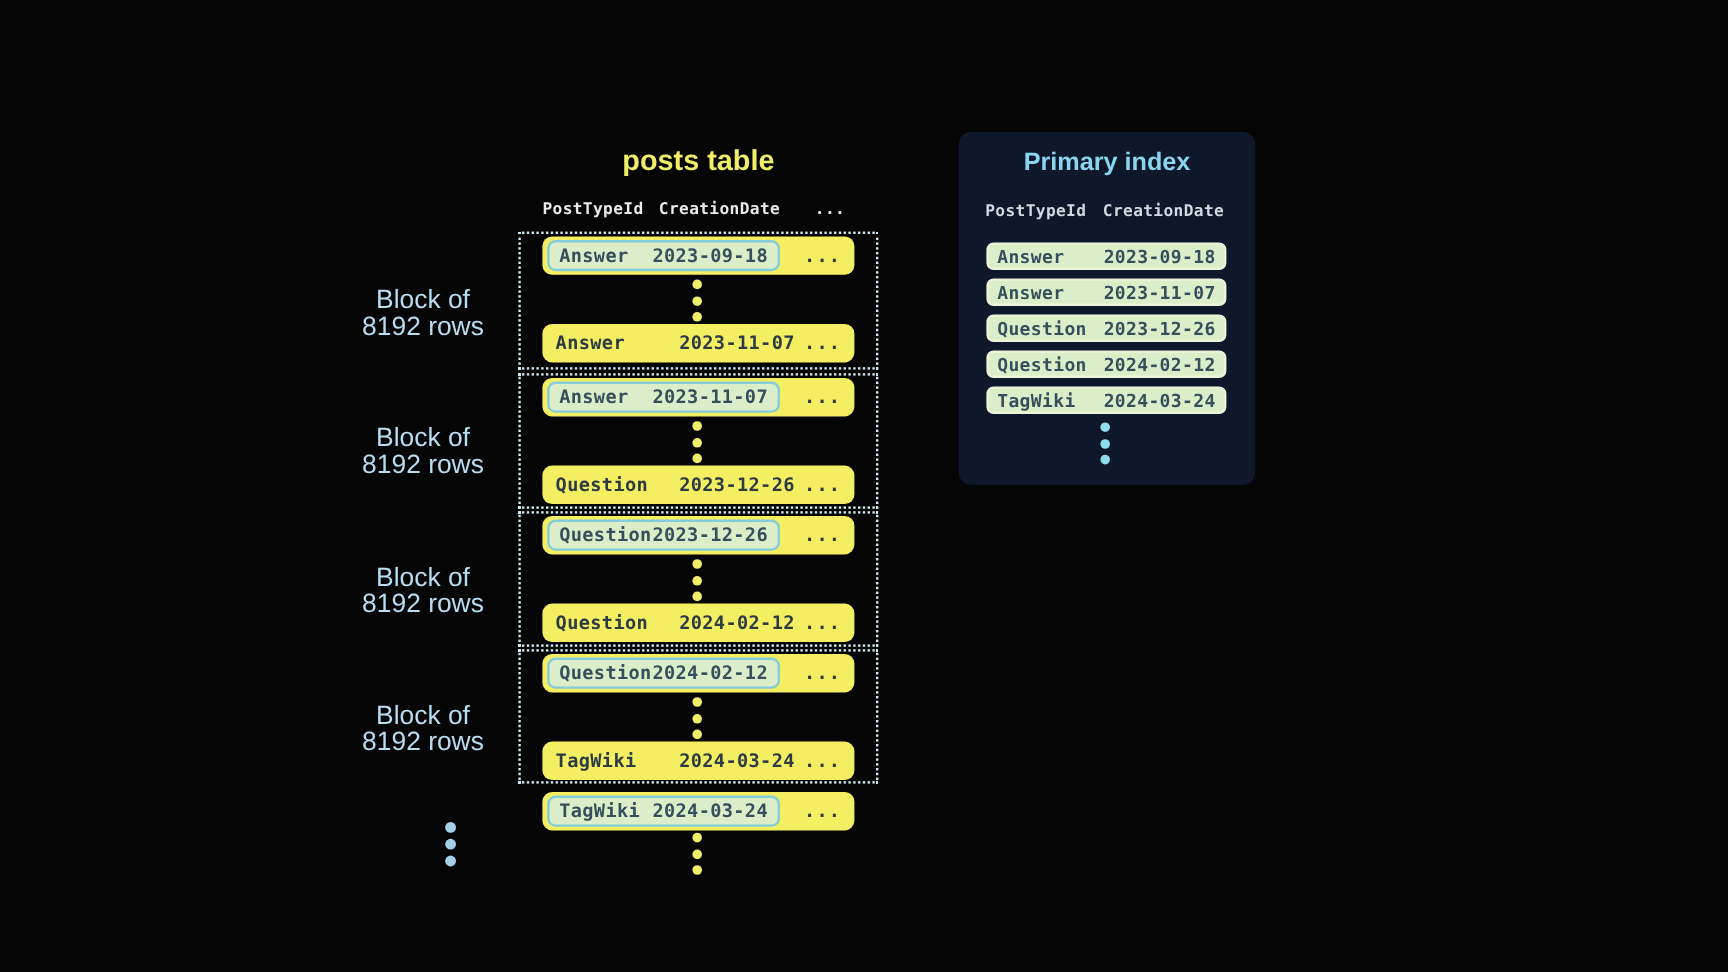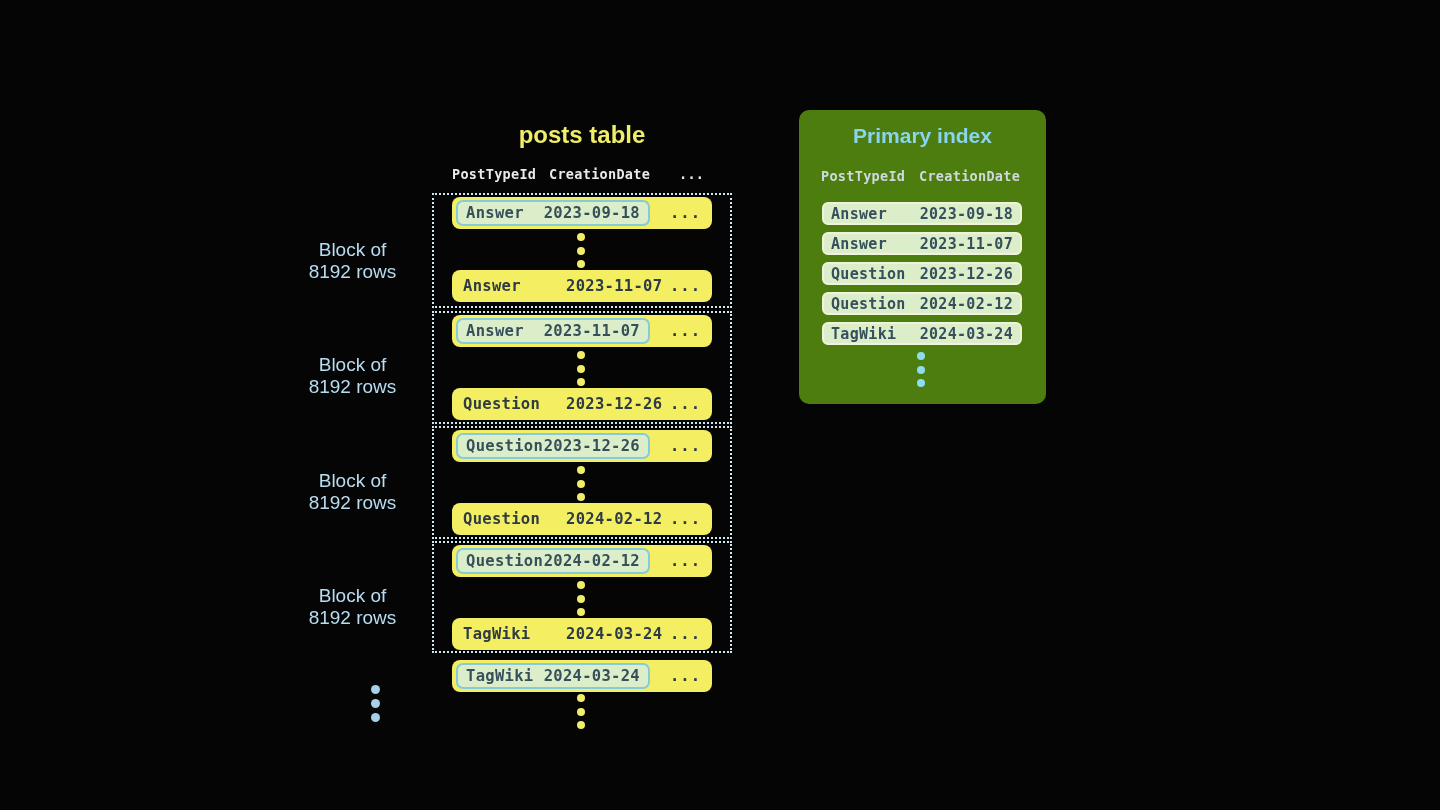--- a/index.html
+++ b/index.html
@@ -66,28 +66,28 @@
   .dot-yellow { background: #f0ed6b; }
   .dot-cyan { background: #8edcec; }
   .dot-blue { background: #a6d0e8; }
 
   .posts-tail-dots { left: 577px; top: 694px; }
   .left-tail-dots { left: 371px; top: 685px; gap: 5px; }
   .left-tail-dots .dot { width: 9px; height: 9px; }
 
   .block-label {
     position: absolute; left: 285px; width: 135px; height: 44px;
-    color: #b7ddf1; font-size: 19px; line-height: 22px; text-align: center;
+    color: #b7ddf1; font-size: 22px; line-height: 22px; text-align: center;
   }
   .lbl1 { top: 239px; } .lbl2 { top: 354px; } .lbl3 { top: 470px; } .lbl4 { top: 585px; }
 
   
   .index-panel {
     position: absolute; left: 799px; top: 110px; width: 247px; height: 294px;
-    background: #4d7c0f; border-radius: 10px;
+    background: #0f172a; border-radius: 10px;
   }
   .index-title {
     position: absolute; top: 14px; left: 0; width: 100%;
     text-align: center; font-size: 21px; font-weight: 600; color: #89d4ee;
   }
   .index-header {
     position: absolute; top: 58px; width: 100%;
     color: #cfdade; font-size: 13.5px; font-weight: 600; letter-spacing: .3px;
   }
   .index-header .h1 { position: absolute; left: 22px; }

